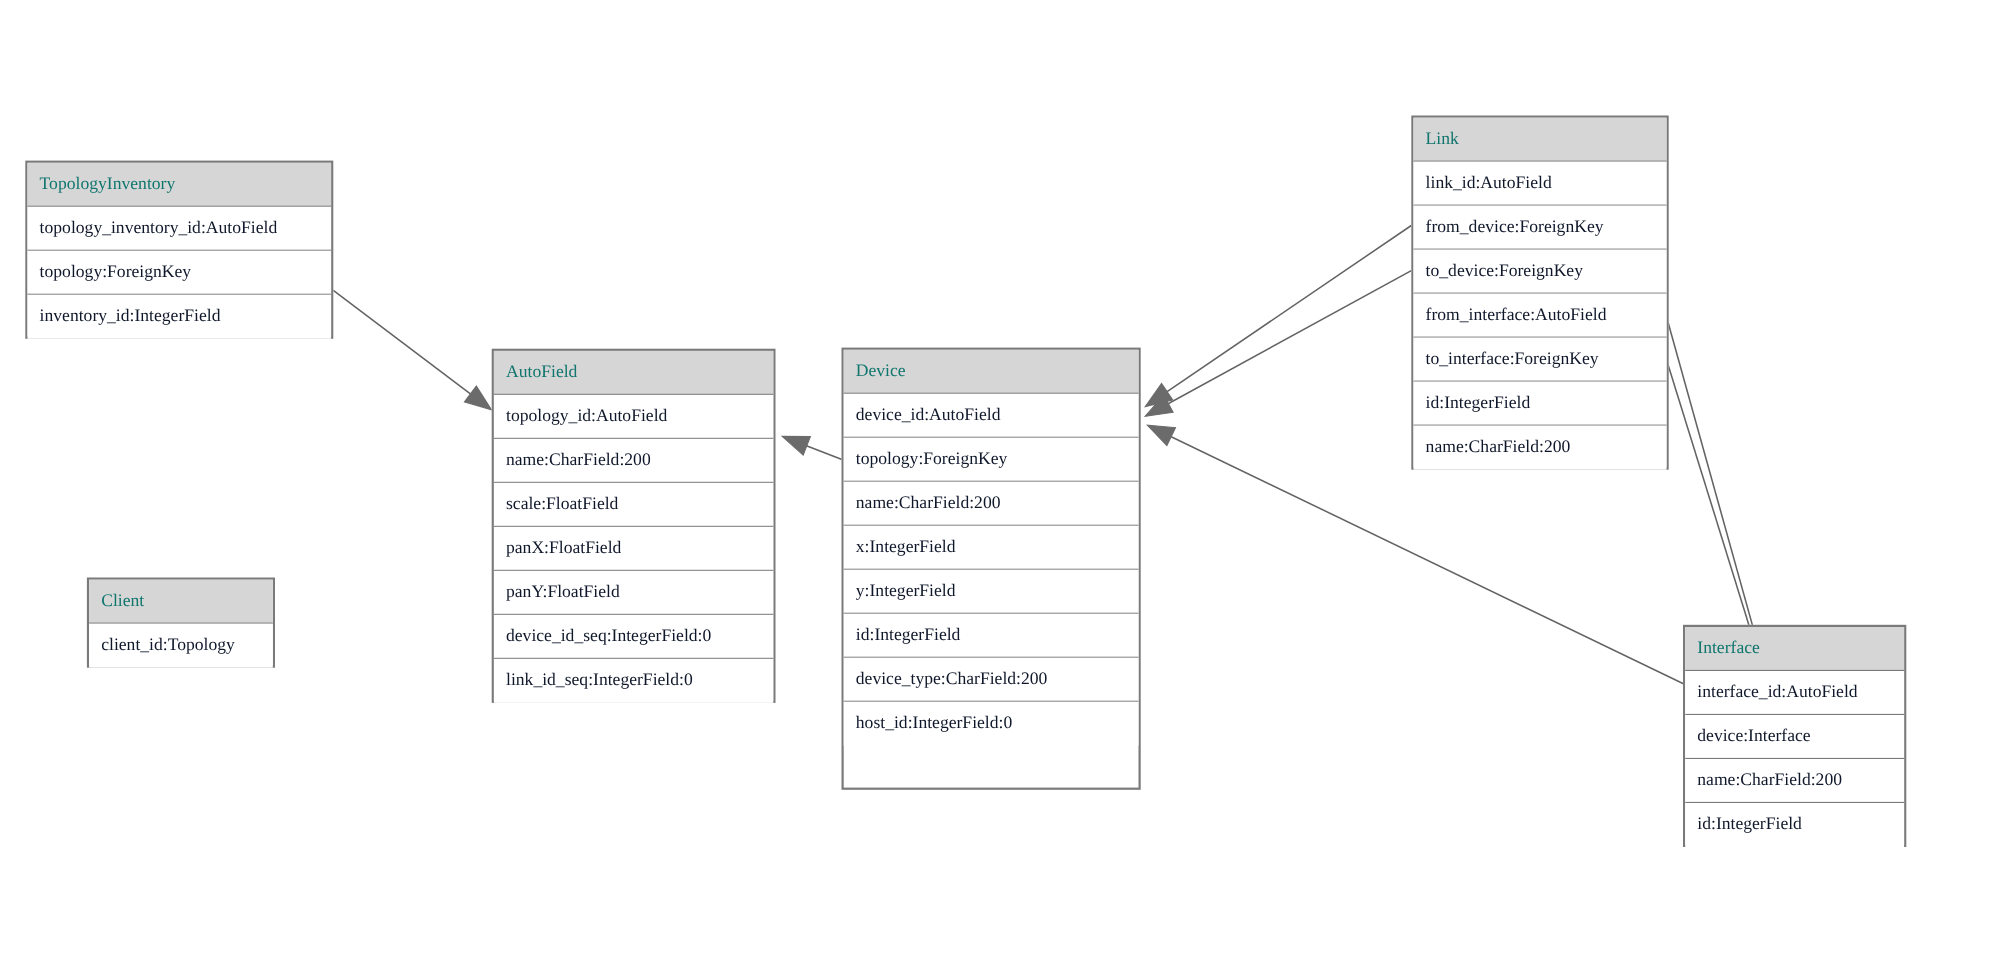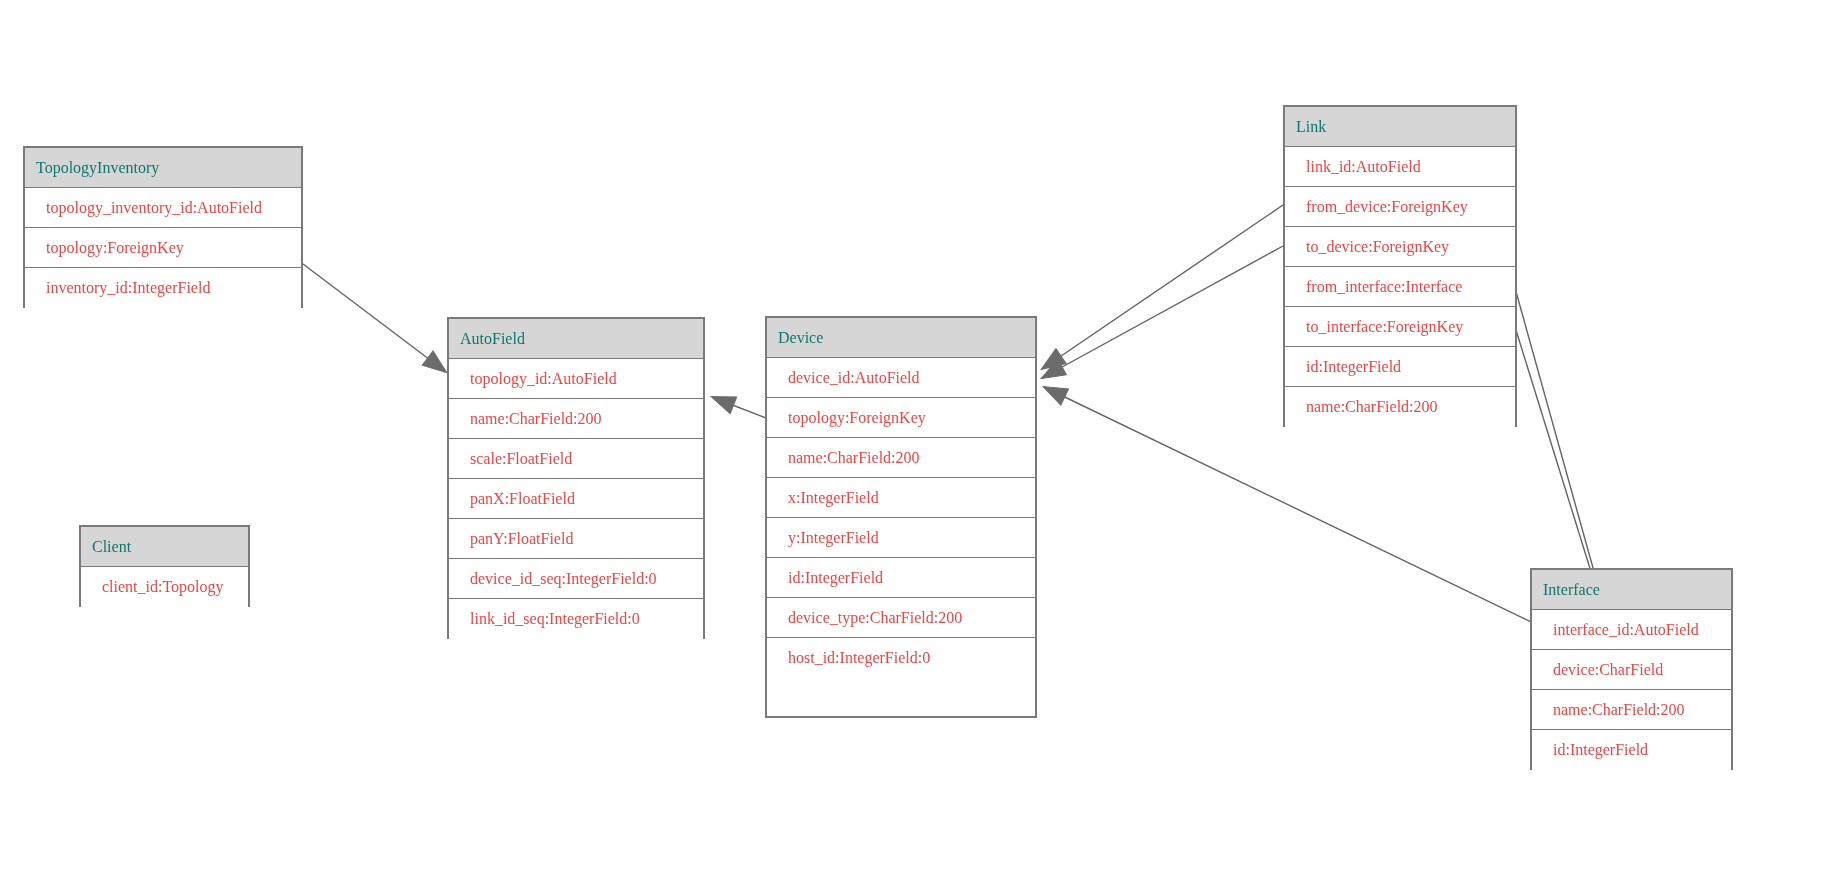--- a/index.html
+++ b/index.html
@@ -41,23 +41,23 @@
     color: #0f766e;
     white-space: nowrap;
     overflow: hidden;
   }
   .entity-row {
     box-sizing: border-box;
     height: 40px;
     border-bottom: 1px solid #7a7a7a;
     display: flex;
     align-items: center;
-    padding: 0 21px;
+    padding: 0 11px;
     font-size: 16px;
-    color: #ef4444;
+    color: #0f172a;
     white-space: nowrap;
     overflow: hidden;
     background: #ffffff;
   }
   .entity-row:last-child {
     border-bottom: none;
   }
 </style>
 </head>
 <body>
@@ -109,26 +109,26 @@
         <div class="entity-row">y:IntegerField</div>
         <div class="entity-row">id:IntegerField</div>
         <div class="entity-row">device_type:CharField:200</div>
         <div class="entity-row">host_id:IntegerField:0</div>
       </div>
       <div class="entity" style="left: 1283px; top: 105px; width: 234px; height: 322px;">
         <div class="entity-header">Link</div>
         <div class="entity-row">link_id:AutoField</div>
         <div class="entity-row">from_device:ForeignKey</div>
         <div class="entity-row">to_device:ForeignKey</div>
-        <div class="entity-row">from_interface:Interface</div>
+        <div class="entity-row">from_interface:AutoField</div>
         <div class="entity-row">to_interface:ForeignKey</div>
         <div class="entity-row">id:IntegerField</div>
         <div class="entity-row">name:CharField:200</div>
       </div>
       <div class="entity" style="left: 1530px; top: 568px; width: 203px; height: 202px;">
         <div class="entity-header">Interface</div>
         <div class="entity-row">interface_id:AutoField</div>
-        <div class="entity-row">device:CharField</div>
+        <div class="entity-row">device:Interface</div>
         <div class="entity-row">name:CharField:200</div>
         <div class="entity-row">id:IntegerField</div>
       </div>
     </div>
 </div>
 
 </body></html>

